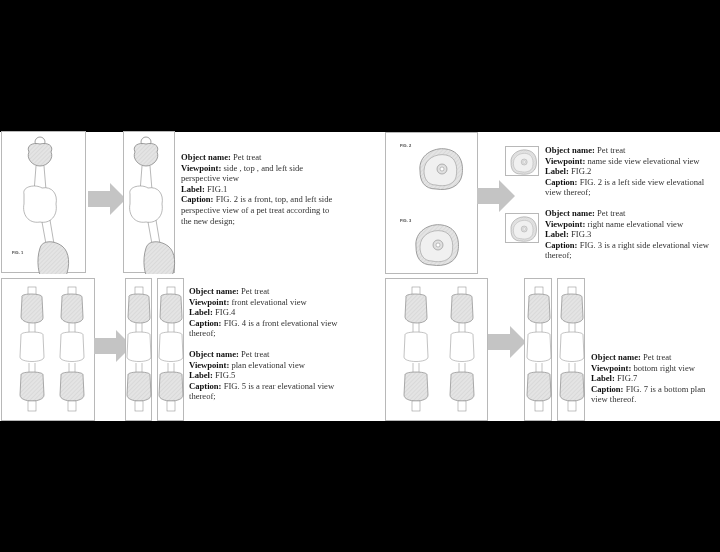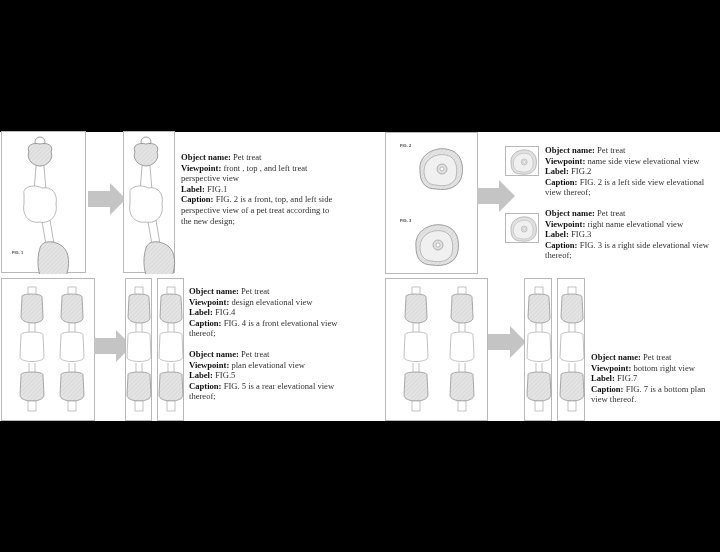--- a/index.html
+++ b/index.html
@@ -68,21 +68,21 @@
     <use href="#big-arrow"></use>
   </svg>
 <div class="box" style="left:123px;top:131px;width:52px;height:142px;">
   <svg width="52" height="142">
       <use href="#treat-persp" x="22" y="12"></use>
     </svg>
 </div>
 <div class="txt" style="left:181px;top:152px;width:160px;">
   <div class="blk">
     <b>Object name:</b> <span>Pet treat</span><br>
-    <b>Viewpoint:</b> <span>front , top , and left treat perspective view</span><br>
+    <b>Viewpoint:</b> <span>side , top , and left side perspective view</span><br>
     <b>Label:</b> <span>FIG.1</span><br>
     <b>Caption:</b> <span>FIG. 2 is a front, top, and left side perspective view of a pet treat according to the new design;</span>
   </div>
 </div>
 
 <div class="box" style="left:1px;top:278px;width:94px;height:143px;">
   <svg width="94" height="143">
     <use href="#treat-elev" x="30" y="8"></use>
     <use href="#treat-elev" x="70" y="8"></use>
   </svg>
@@ -96,21 +96,21 @@
     </svg>
 </div>
 <div class="box" style="left:157px;top:278px;width:27px;height:143px;">
   <svg width="27" height="143">
       <use href="#treat-elev" x="13" y="8"></use>
     </svg>
 </div>
 <div class="txt" style="left:189px;top:286px;width:168px;">
   <div class="blk">
     <b>Object name:</b> <span>Pet treat</span><br>
-    <b>Viewpoint:</b> <span>design elevational view</span><br>
+    <b>Viewpoint:</b> <span>front elevational view</span><br>
     <b>Label:</b> <span>FIG.4</span><br>
     <b>Caption:</b> <span>FIG. 4 is a front elevational view thereof;</span>
   </div>
   <div class="blk">
     <b>Object name:</b> <span>Pet treat</span><br>
     <b>Viewpoint:</b> <span>plan elevational view</span><br>
     <b>Label:</b> <span>FIG.5</span><br>
     <b>Caption:</b> <span>FIG. 5 is a rear elevational view thereof;</span>
   </div>
 </div>

